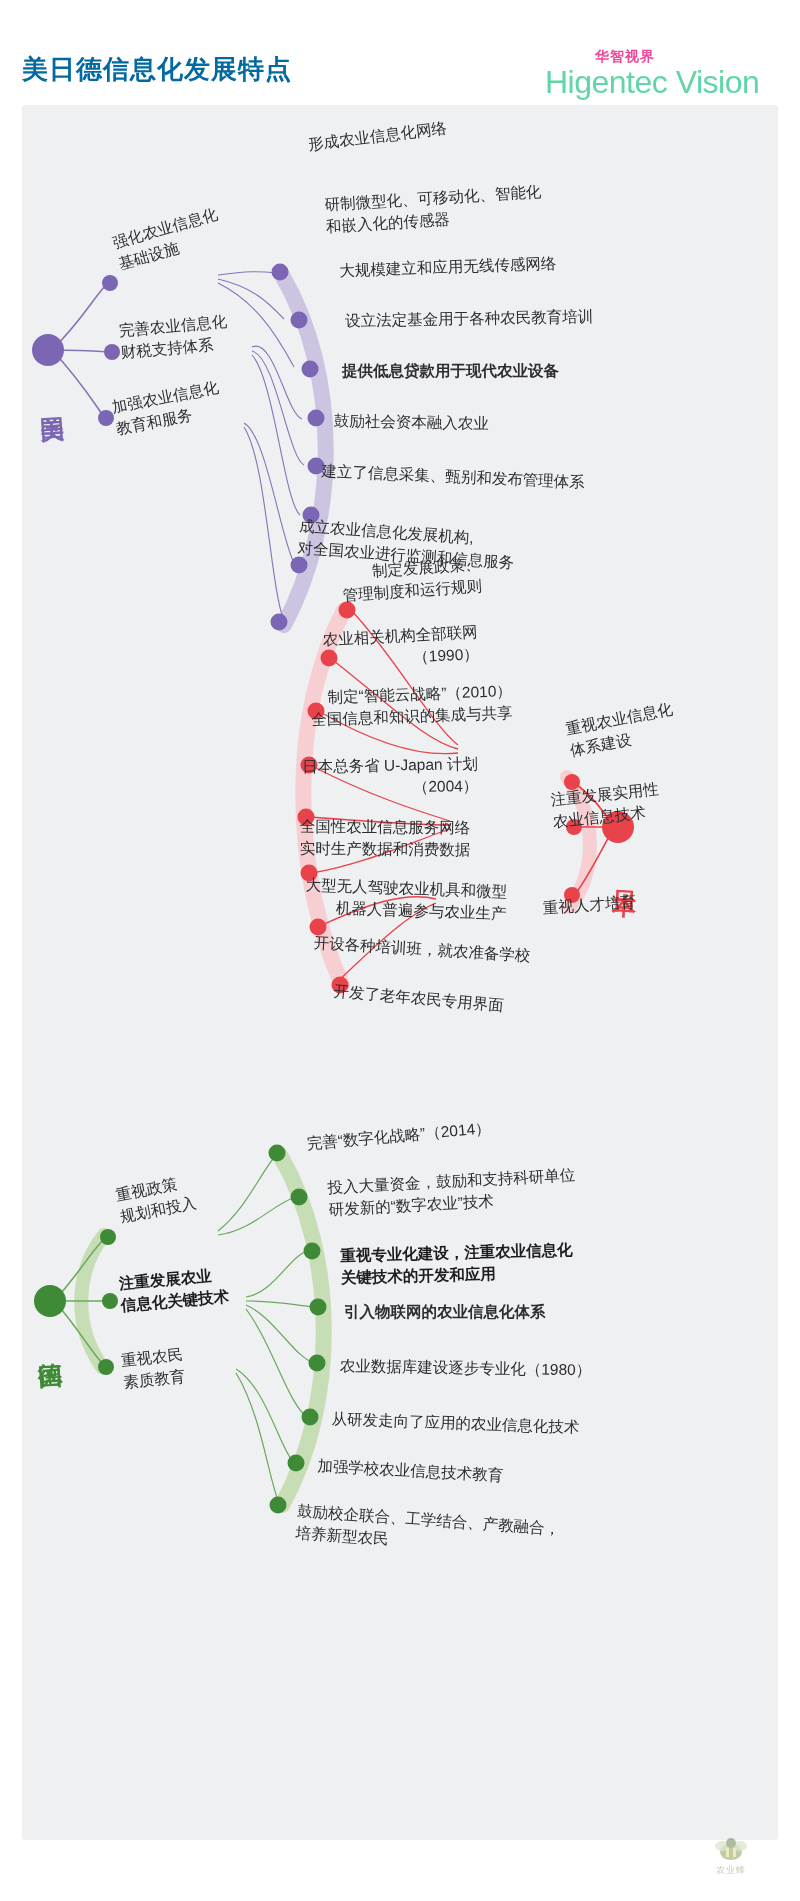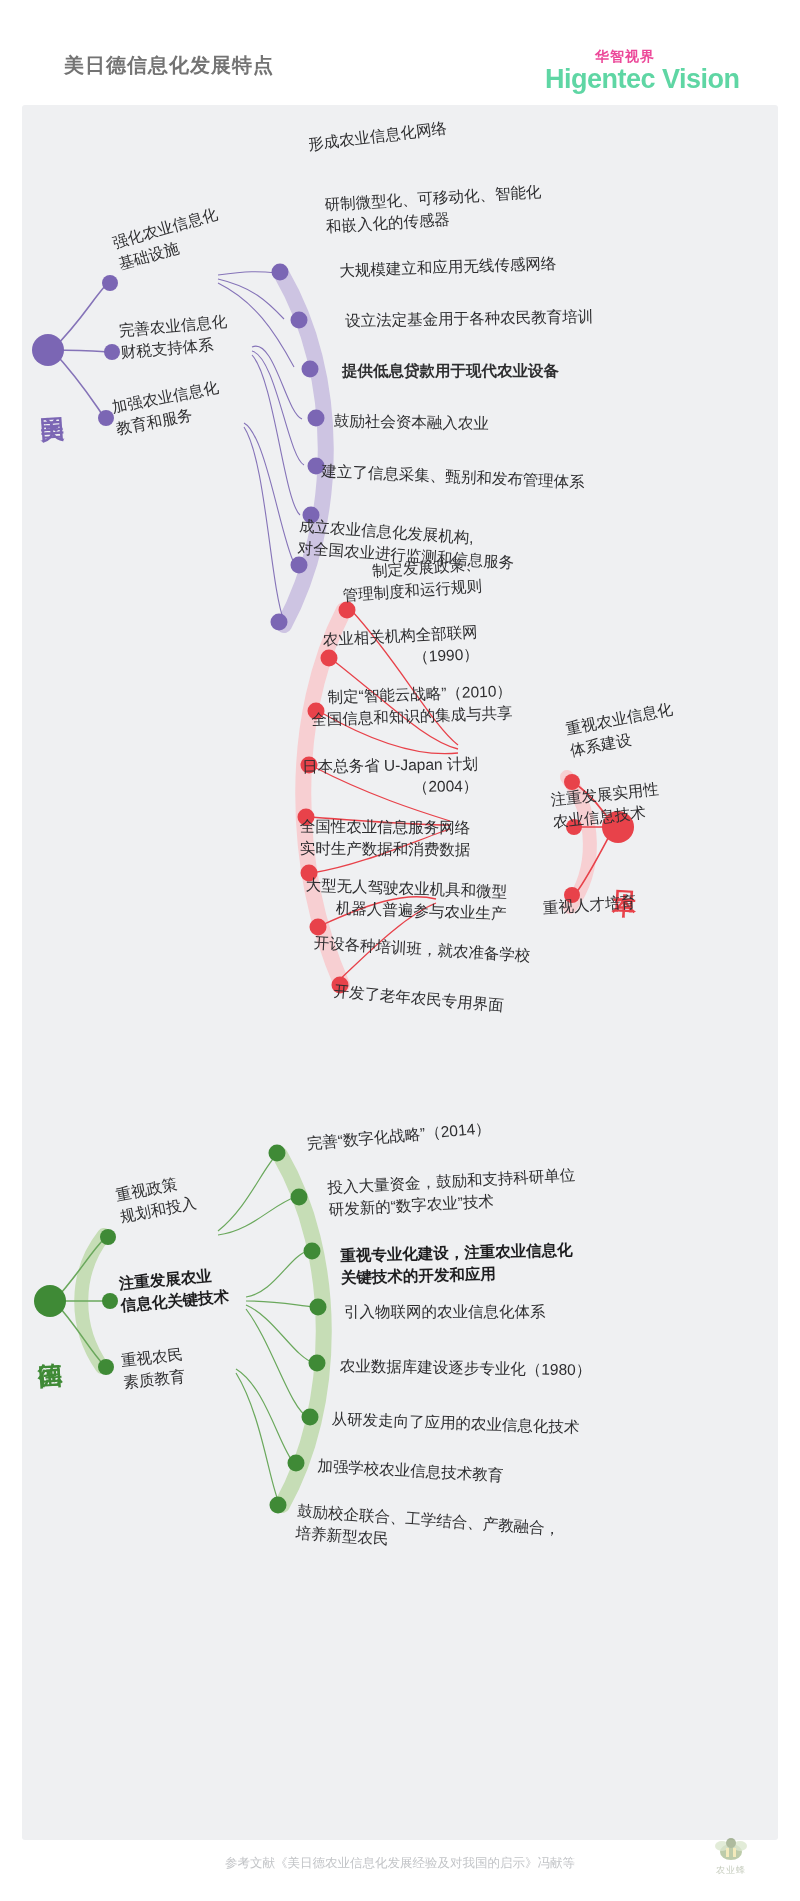--- a/index.html
+++ b/index.html
@@ -9,32 +9,32 @@
     font-family:"Liberation Sans","DejaVu Sans",sans-serif;
     overflow:hidden;
     position:relative;
   }
   #page{position:relative;width:800px;height:1901px;background:#fff;}
 
   
   .header{position:absolute;left:0;top:0;width:800px;height:110px;}
   .title{
     position:absolute;left:22px;top:52px;
-    font-size:20px;font-weight:bold;color:#737373;
-    letter-spacing:1px;white-space:nowrap;margin-left:42px;
+    font-size:26px;font-weight:bold;color:#0369a1;
+    letter-spacing:1px;white-space:nowrap;
   }
   .logo-wrap{position:absolute;left:545px;top:48px;width:240px;height:54px;}
   .logo-cn{
     position:absolute;left:50px;top:0px;
     font-size:14px;font-weight:bold;color:#ec4899;white-space:nowrap;
     letter-spacing:1px;z-index:3;
   }
   .logo-en{
     position:absolute;left:0px;top:16px;
-    font-size:27px;font-weight:bold;color:#5fd6a4;white-space:nowrap;
+    font-size:32px;font-weight:normal;color:#5fd6a4;white-space:nowrap;
     letter-spacing:-0.5px;z-index:2;
   }
 
   
   .board{
     position:absolute;left:22px;top:105px;width:756px;height:1735px;
     background:#eff0f2;border-radius:3px;overflow:hidden;
   }
   .board-inner{position:absolute;left:0;top:0;width:756px;height:1735px;}
   svg.links{position:absolute;left:0;top:0;width:756px;height:1735px;overflow:visible;}
@@ -254,31 +254,30 @@
       <div class="t bold" style="left:96px;top:1168px;transform:rotate(-5deg);">注重发展农业
 信息化关键技术</div>
       <div class="t" style="left:98px;top:1245px;transform:rotate(-6deg);">重视农民
 素质教育</div>
 
       <div class="t" style="left:284px;top:1028px;transform:rotate(-5deg);">完善“数字化战略”（2014）</div>
       <div class="t" style="left:305px;top:1072px;transform:rotate(-3deg);">投入大量资金，鼓励和支持科研单位
 研发新的“数字农业”技术</div>
       <div class="t bold" style="left:318px;top:1140px;transform:rotate(-1.5deg);">重视专业化建设，注重农业信息化
 关键技术的开发和应用</div>
-      <div class="t" style="left:322px;top:1196px;transform:rotate(0deg);">引入物联网的农业信息化体系</div>
+      <div class="t" style="left:322px;top:1196px;transform:rotate(0deg);font-weight:bold;">引入物联网的农业信息化体系</div>
       <div class="t" style="left:318px;top:1250px;transform:rotate(1deg);">农业数据库建设逐步专业化（1980）</div>
       <div class="t" style="left:310px;top:1303px;transform:rotate(2deg);">从研发走向了应用的农业信息化技术</div>
       <div class="t" style="left:296px;top:1350px;transform:rotate(3deg);">加强学校农业信息技术教育</div>
       <div class="t" style="left:276px;top:1395px;transform:rotate(4deg);">鼓励校企联合、工学结合、产教融合，
 培养新型农民</div>
 
     </div>
   </div>
 
-  <div class="footnote">参考文献《美日德农业信息化发展经验及对我国的启示》冯献等</div>
 
   <div class="wm">
     <svg width="58" height="34" viewBox="0 0 58 34">
       <ellipse cx="29" cy="20" rx="11" ry="8" fill="#7d9b58"></ellipse>
       <ellipse cx="20" cy="14" rx="7" ry="5" fill="#b9cfa0" opacity=".8"></ellipse>
       <ellipse cx="38" cy="14" rx="7" ry="5" fill="#b9cfa0" opacity=".8"></ellipse>
       <circle cx="29" cy="11" r="5" fill="#5f7a3f"></circle>
       <rect x="24" y="16" width="3" height="9" fill="#e8d77a"></rect>
       <rect x="31" y="16" width="3" height="9" fill="#e8d77a"></rect>
     </svg>

